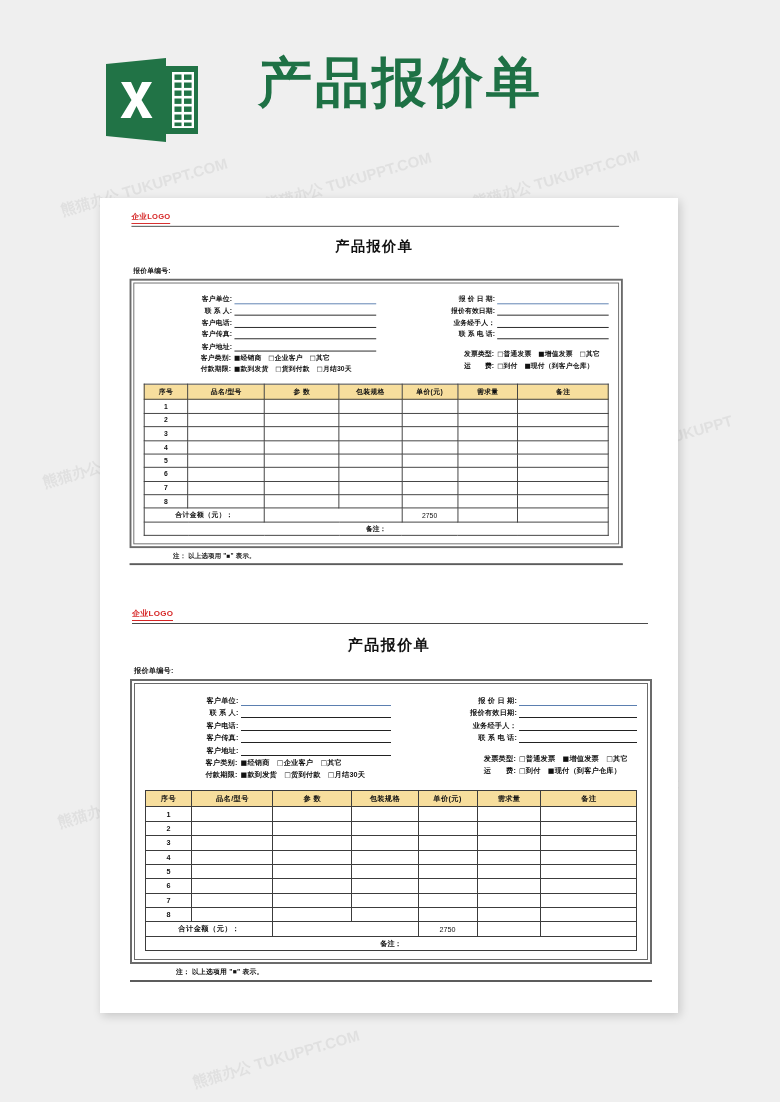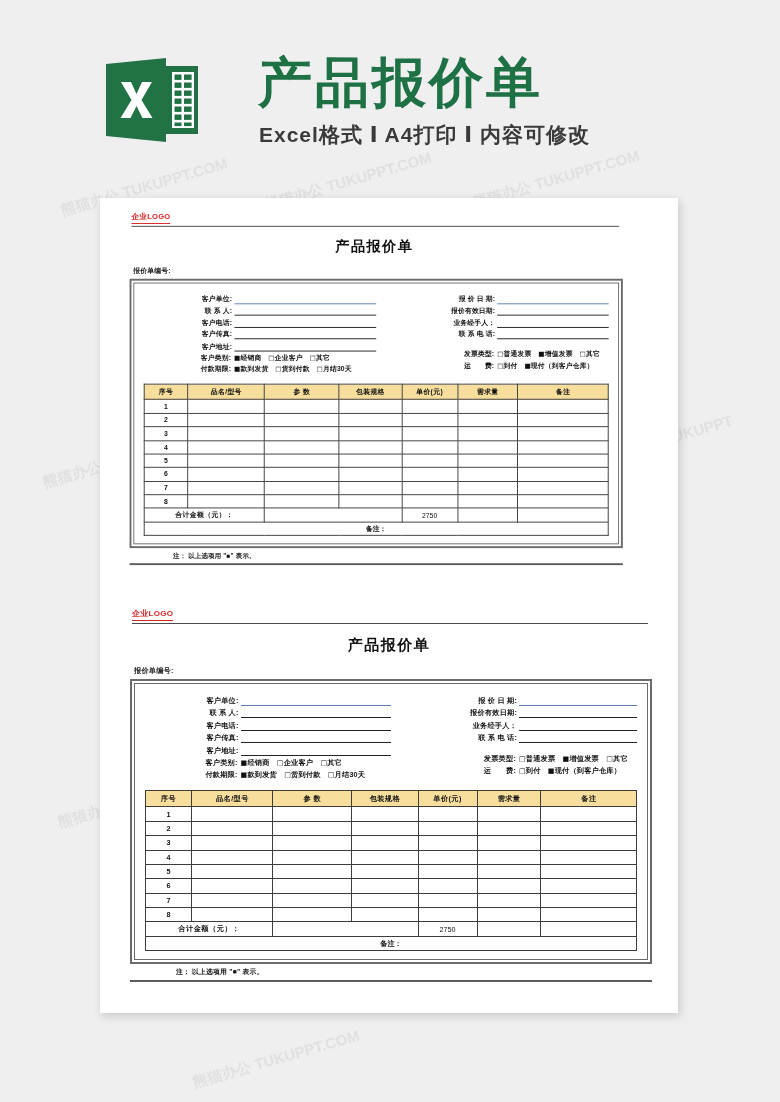--- a/index.html
+++ b/index.html
@@ -154,21 +154,20 @@
           <rect x="80" y="50.5" width="7.6" height="5.4"></rect>
           <rect x="70.5" y="58.5" width="7" height="5.4"></rect>
           <rect x="80" y="58.5" width="7.6" height="5.4"></rect>
           <rect x="70.5" y="66.5" width="7" height="3.6"></rect>
           <rect x="80" y="66.5" width="7.6" height="3.6"></rect>
         </g>
         <path d="M17 26 L27 26 L32.5 38 L38 26 L48 26 L37.5 44 L48.5 62 L38.5 62 L32.5 50 L26.5 62 L16.5 62 L27.5 44 Z" fill="#ffffff"></path>
       </svg>
     </div>
     <div class="banner-title">产品报价单</div>
-    <div class="banner-sub">Excel格式 Ⅰ A4打印 Ⅰ 内容可修改</div>
   </div>
 
   <div class="paper">
 
     <div class="doc d1">
       <div class="logo-row">
         <span class="logo-text">企业LOGO</span>
       </div>
       <div class="logo-rule"></div>
       <div class="doc-title">产品报价单</div>

